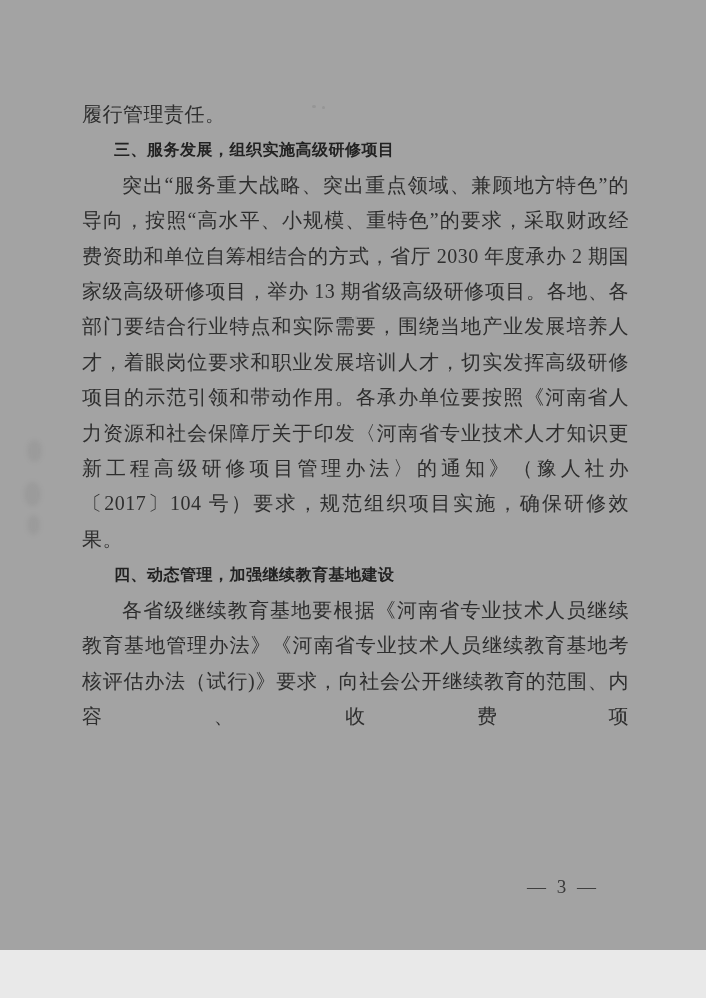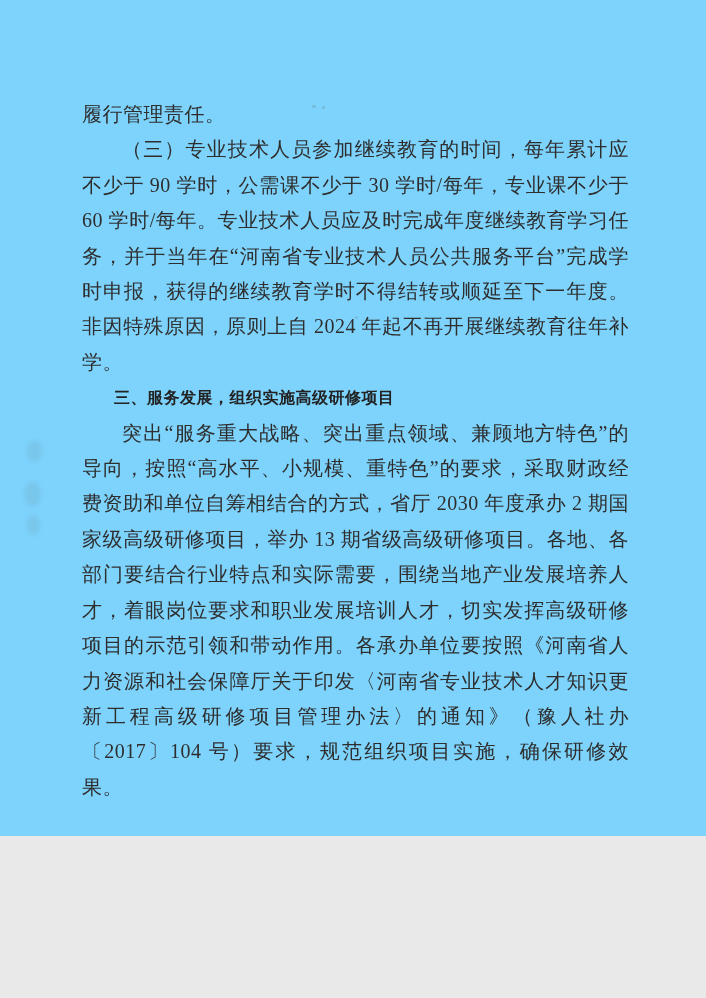--- a/index.html
+++ b/index.html
@@ -3,23 +3,23 @@
 <meta charset="utf-8">
 <style>
   html, body {
     margin: 0;
     padding: 0;
     background: #e9e9e9;
   }
   .page {
     position: relative;
     width: 706px;
-    height: 836px;
+    height: 950px;
     margin: 0 auto;
-    background: #7dd3fc;
+    background: #a3a3a3;
     overflow: hidden;
     color: #2e2e2e;
     font-family: "Liberation Serif", serif;
   }
   .text-block {
     position: absolute;
     left: 82px;
     top: 97px;
     width: 547px;
     font-size: 20px;
@@ -86,20 +86,21 @@
 
   <div class="smudge s1"></div>
   <div class="smudge s2"></div>
   <div class="smudge s3"></div>
   <div class="speck k1"></div>
   <div class="speck k2"></div>
   <div class="speck k3"></div>
 
   <main class="text-block">
     <p class="para">履行管理责任。</p>
-    <p class="para indent">（三）专业技术人员参加继续教育的时间，每年累计应不少于 90 学时，公需课不少于 30 学时/每年，专业课不少于 60 学时/每年。专业技术人员应及时完成年度继续教育学习任务，并于当年在“河南省专业技术人员公共服务平台”完成学时申报，获得的继续教育学时不得结转或顺延至下一年度。非因特殊原因，原则上自 2024 年起不再开展继续教育往年补学。</p>
     <h2 class="heading">三、服务发展，组织实施高级研修项目</h2>
     <p class="para indent">突出“服务重大战略、突出重点领域、兼顾地方特色”的导向，按照“高水平、小规模、重特色”的要求，采取财政经费资助和单位自筹相结合的方式，省厅 2030 年度承办 2 期国家级高级研修项目，举办 13 期省级高级研修项目。各地、各部门要结合行业特点和实际需要，围绕当地产业发展培养人才，着眼岗位要求和职业发展培训人才，切实发挥高级研修项目的示范引领和带动作用。各承办单位要按照《河南省人力资源和社会保障厅关于印发〈河南省专业技术人才知识更新工程高级研修项目管理办法〉的通知》（豫人社办〔2017〕104 号）要求，规范组织项目实施，确保研修效果。</p>
+    <h2 class="heading">四、动态管理，加强继续教育基地建设</h2>
+    <p class="para indent fill">各省级继续教育基地要根据《河南省专业技术人员继续教育基地管理办法》《河南省专业技术人员继续教育基地考核评估办法（试行)》要求，向社会公开继续教育的范围、内容、收费项</p>
   </main>
 
   <div class="page-number">— 3 —</div>
 
 </div>
 
 </body></html>

